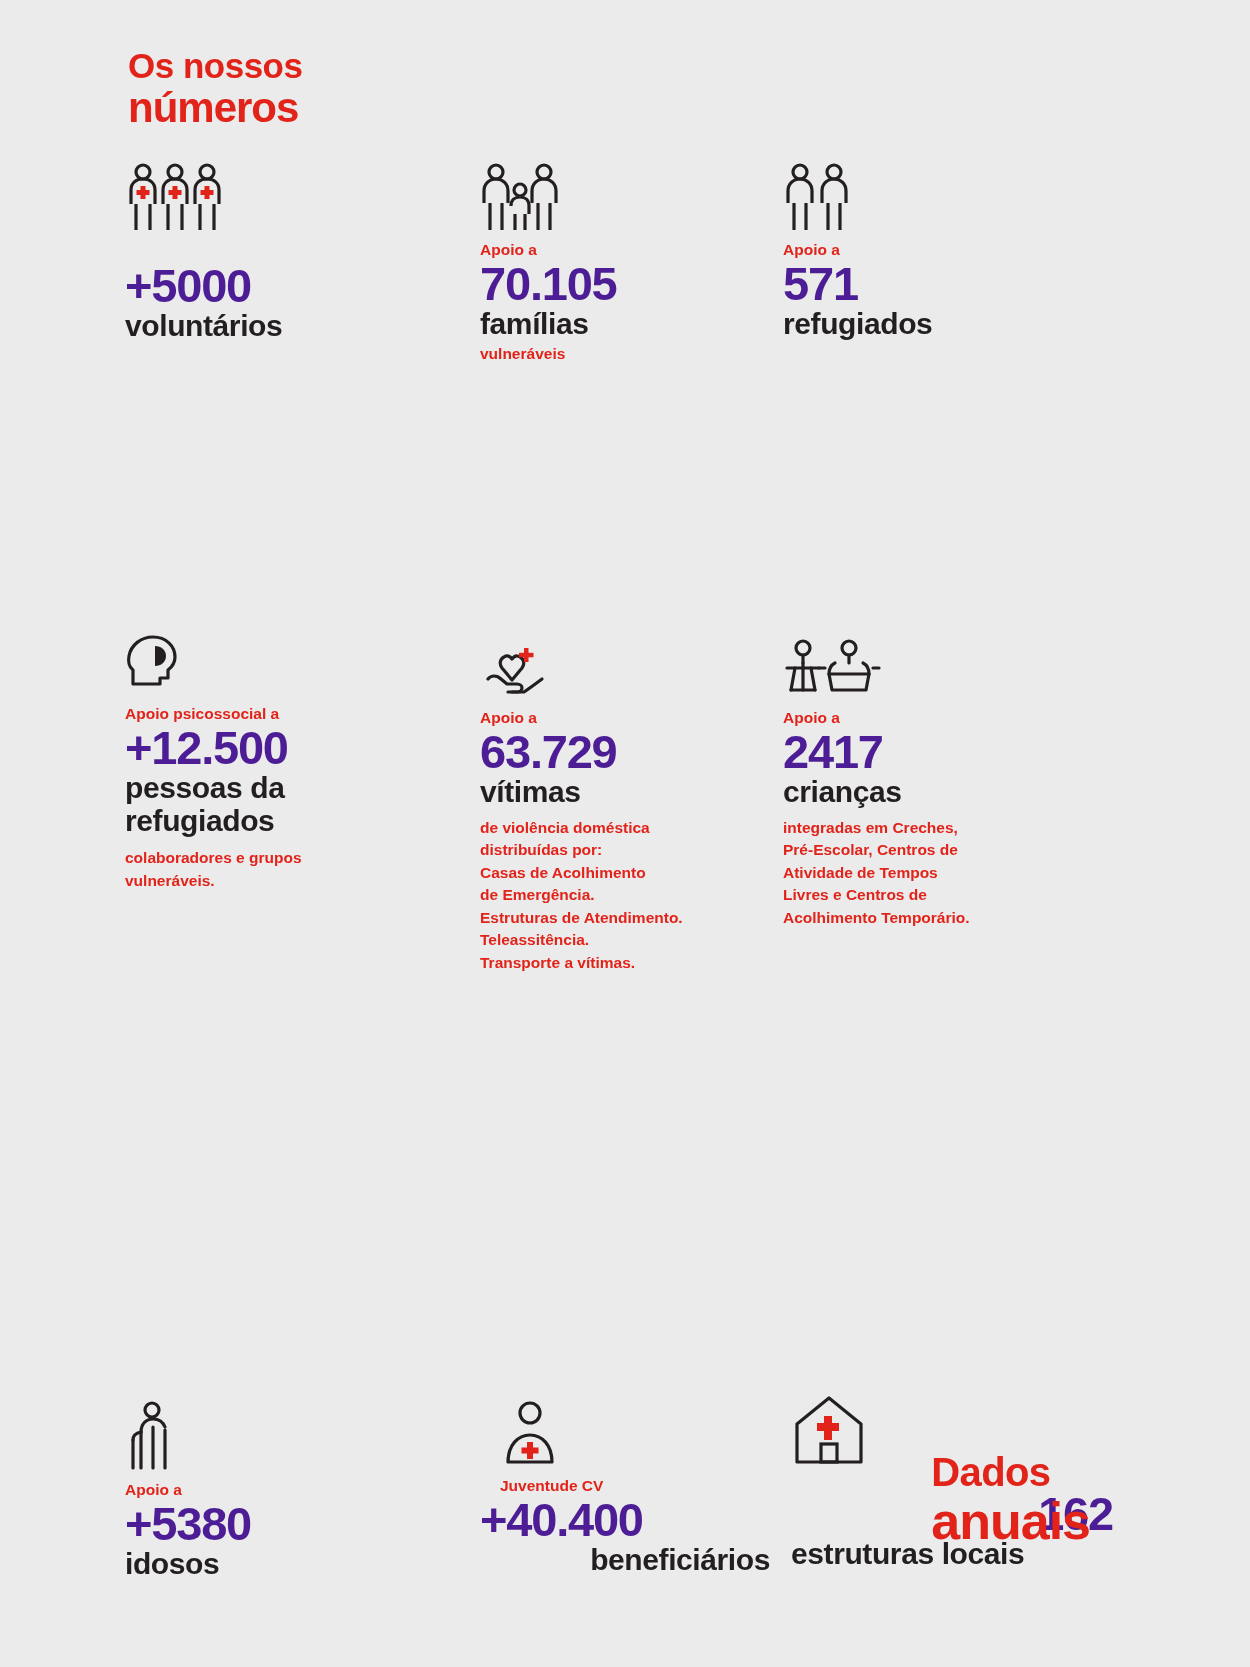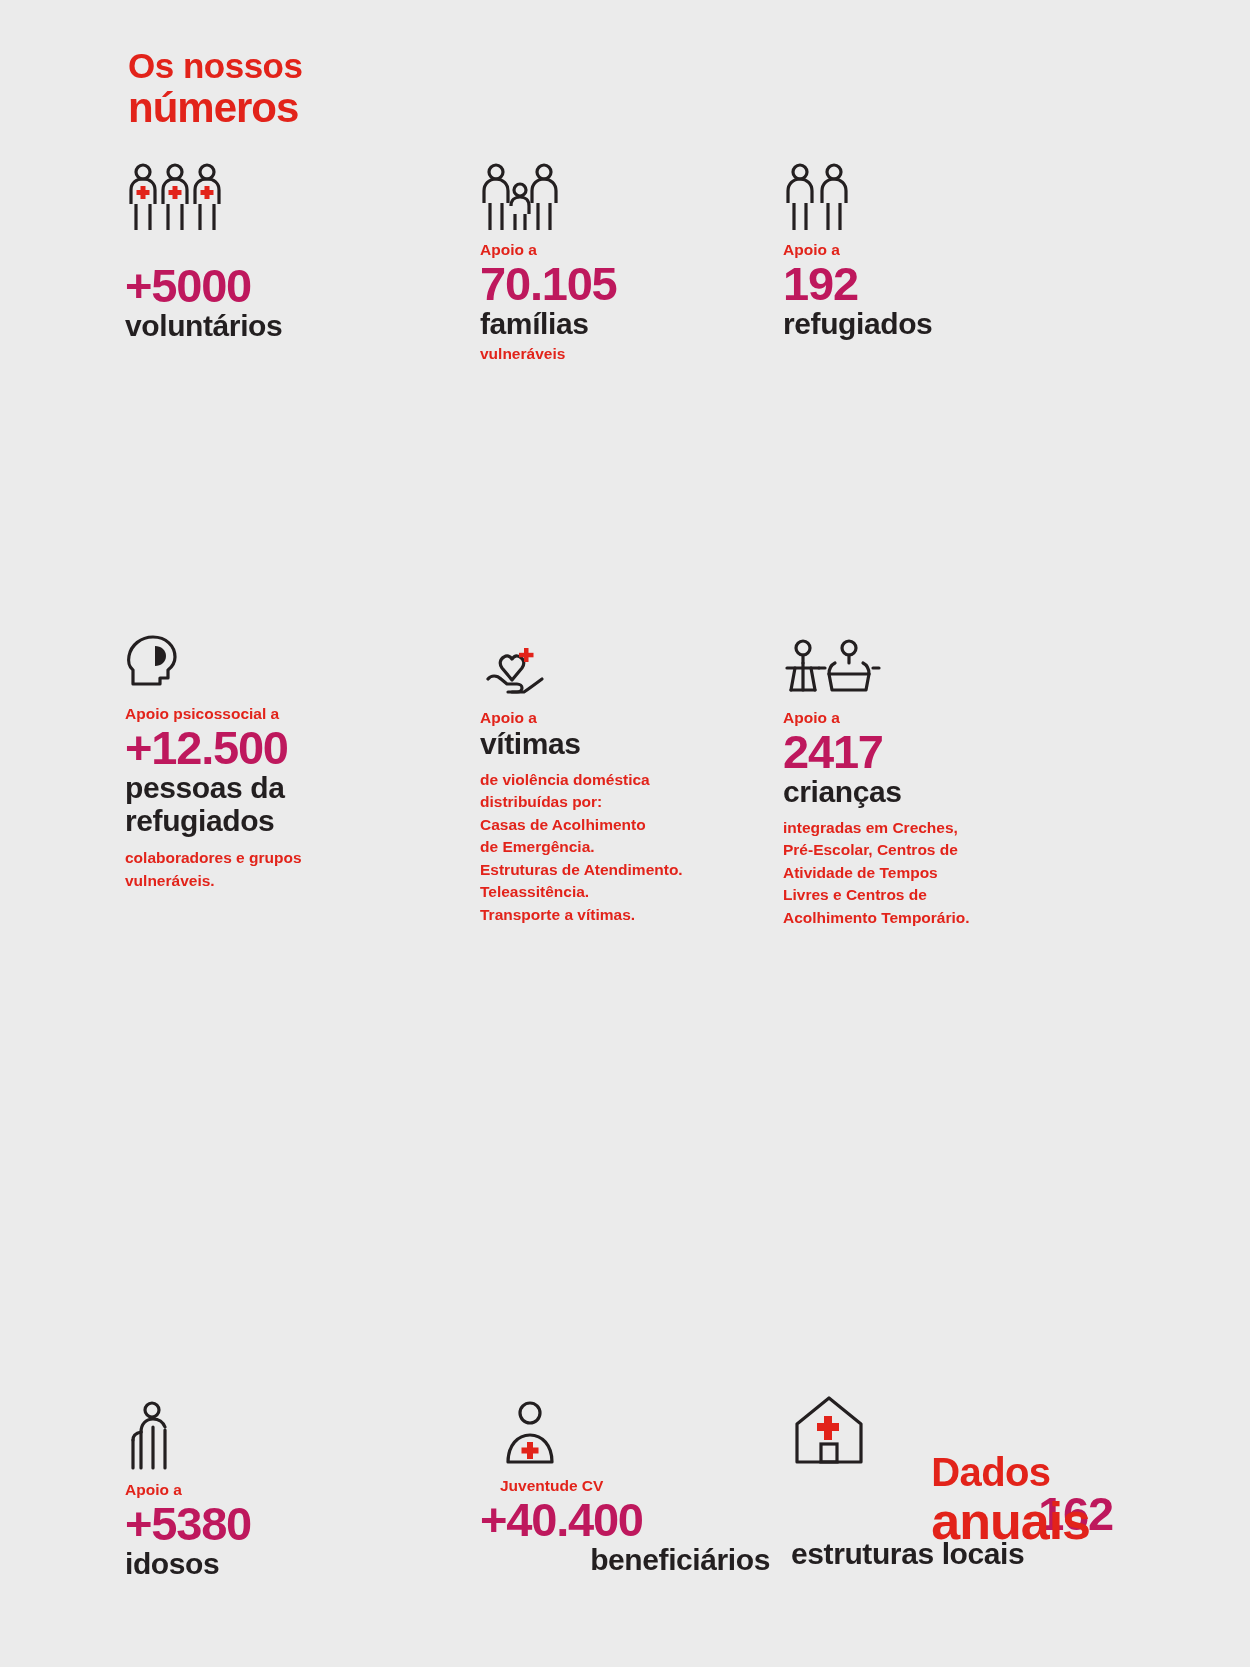--- a/index.html
+++ b/index.html
@@ -69,21 +69,21 @@
   .eyebrow {
     font-size: 15.5px;
     font-weight: bold;
     color: #e2231a;
     line-height: 1.25;
     margin-bottom: 1px;
   }
   .bignum {
     font-size: 47px;
     font-weight: bold;
-    color: #be185d;
+    color: #4c1d95;
     letter-spacing: -1.2px;
     line-height: 1.02;
   }
   .label {
     font-size: 30px;
     font-weight: bold;
     color: #231f20;
     line-height: 1.08;
     letter-spacing: -0.4px;
   }
@@ -200,21 +200,21 @@
               <path d="M5 31v12"></path>
               <path d="M11 43v27 M23 43v27"></path>
               <circle cx="51" cy="12" r="7"></circle>
               <path d="M39 31c0-7 5-12 12-12s12 5 12 12v12"></path>
               <path d="M39 31v12"></path>
               <path d="M45 43v27 M57 43v27"></path>
             </g>
           </svg>
         </div>
         <div class="eyebrow" style="margin-top:4px;">Apoio a</div>
-        <div class="bignum">192</div>
+        <div class="bignum">571</div>
         <div class="label">refugiados</div>
         <div class="sub"></div>
       </div>
     </div>
 
     <div class="rowwrap" style="height:390px;">
 
       <div class="item" style="left:125px; top:240px; width:330px;">
         <div class="icon">
           <svg width="70" height="62" viewBox="0 0 70 62">
@@ -236,20 +236,21 @@
             <path d="M22 30c-3-4-2-9 2-11 3-2 6-1 8 2 2-3 5-4 8-2 4 2 5 7 2 11L32 42z" fill="none" stroke="#231f20" stroke-width="3.2" stroke-linejoin="round"></path>
             <path d="M8 41c3-4 9-4 13 0l6 5h10c3 0 5 2 5 4s-2 4-5 4H28" fill="none" stroke="#231f20" stroke-width="3.2" stroke-linecap="round" stroke-linejoin="round"></path>
             <path d="M32 54h12c6-4 14-10 18-13" fill="none" stroke="#231f20" stroke-width="3.2" stroke-linecap="round"></path>
             <g fill="#e2231a">
               <rect x="44" y="10" width="4.5" height="14"></rect>
                 <rect x="39" y="14.8" width="14.5" height="4.5"></rect>
             </g>
           </svg>
         </div>
         <div class="eyebrow" style="margin-top:8px;">Apoio a</div>
+        <div class="bignum">63.729</div>
         <div class="label">vítimas</div>
         <div class="sub" style="white-space:pre-line; margin-top:8px;">de violência doméstica
 distribuídas por:
 Casas de Acolhimento
 de Emergência.
 Estruturas de Atendimento.
 Teleassitência.
 Transporte a vítimas.</div>
       </div>
 

